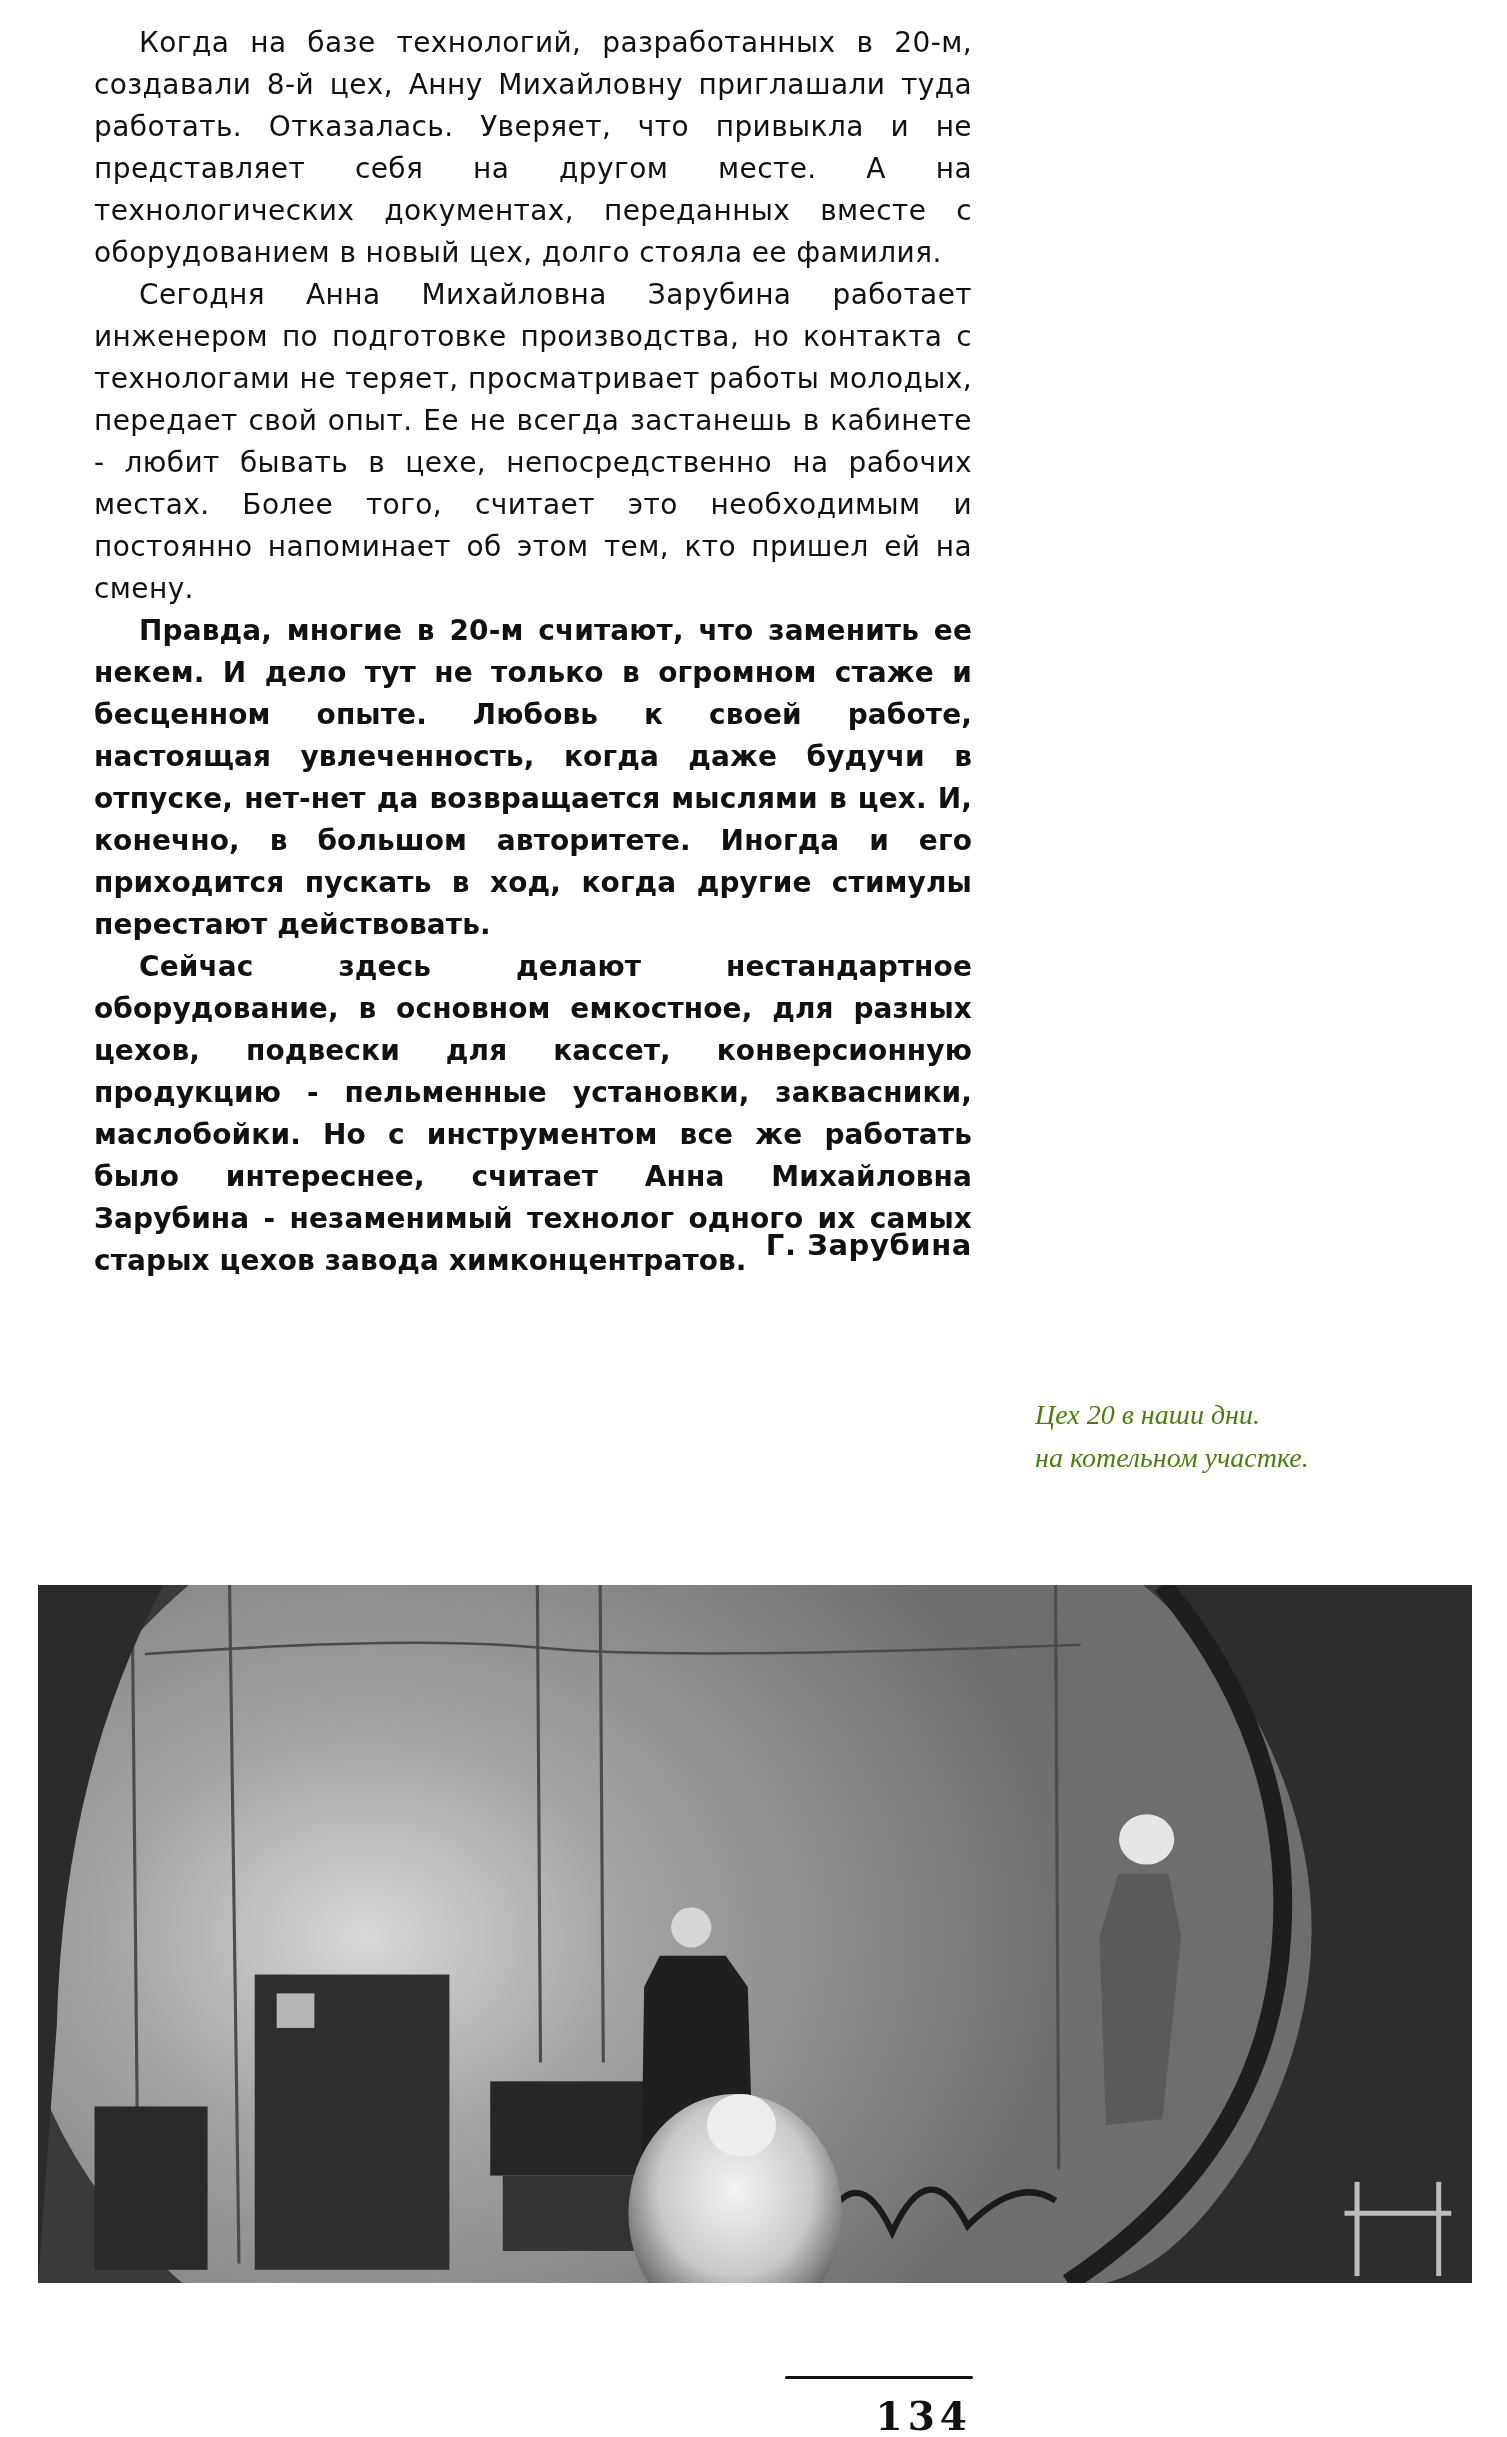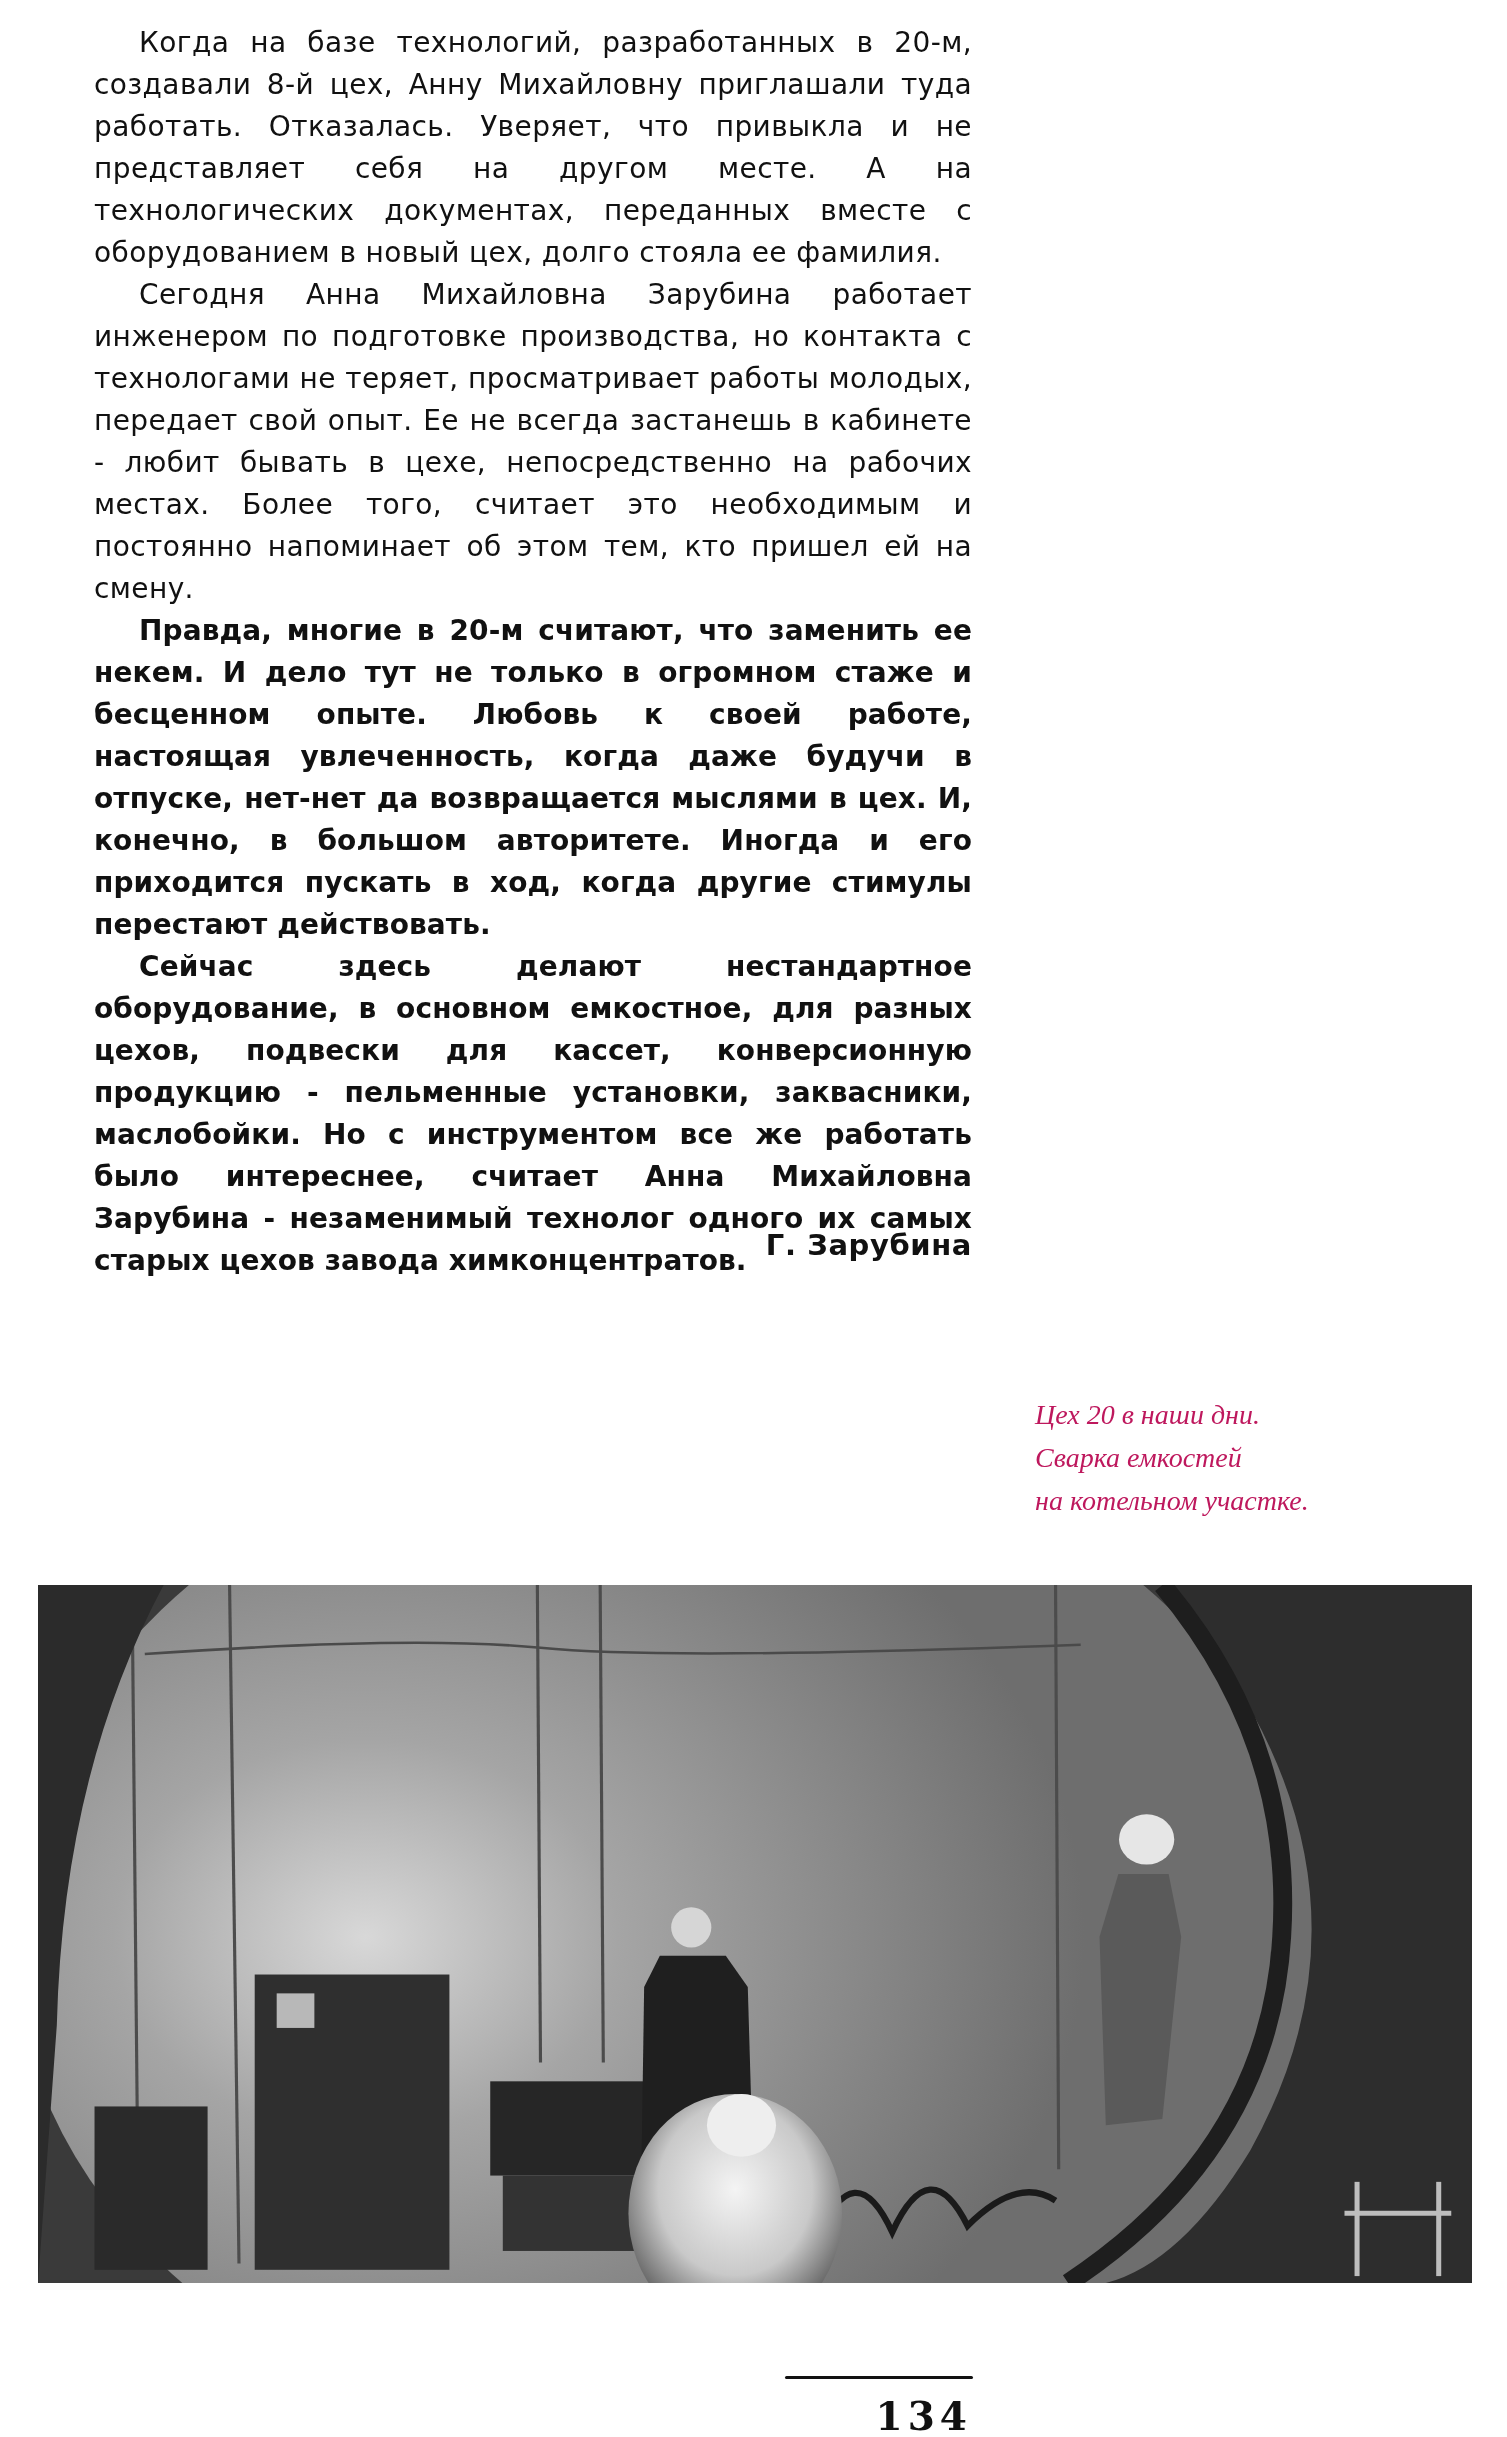--- a/index.html
+++ b/index.html
@@ -16,21 +16,21 @@
     .column p { margin: 0; text-indent: 45px; hyphens: manual; }
     .column p.bold { font-weight: 700; letter-spacing: 0.1px; }
     .signature {
       position: absolute; right: 535px; top: 1228px;
       font-family: "DejaVu Sans", "Liberation Sans", sans-serif;
       font-weight: 700; font-size: 29px; letter-spacing: 0.6px;
     }
     .caption {
       position: absolute; left: 1035px; top: 1393px; width: 389px;
       font-family: "Liberation Serif", "DejaVu Serif", serif;
-      font-style: italic; font-size: 28px; line-height: 43px; color: #be185d;
+      font-style: italic; font-size: 28px; line-height: 43px; color: #4d7c0f;
     }
     .caption span { display: block; white-space: nowrap; }
     .photo {
       position: absolute; left: 38px; top: 1585px; width: 1434px; height: 698px;
       background: #3c3c3c; overflow: hidden;
     }
     .photo svg { width: 100%; height: 100%; display: block; }
     .rule {
       position: absolute; left: 785px; top: 2376px; width: 188px; height: 3.1px;
       background: #111; border-radius: 1.9px;
@@ -48,21 +48,20 @@
   <p class="regular">Когда на базе технологий, разработанных в 20-м, создавали 8-й цех, Анну Михайловну приглашали туда работать. Отказалась. Уверяет, что привыкла и не представляет себя на другом месте. А на технологических документах, переданных вместе с оборудованием в новый цех, долго стояла ее фамилия.</p>
   <p class="regular">Сегодня Анна Михайловна Зарубина работает инженером по подготовке производства, но контакта с технологами не теряет, просматривает работы молодых, передает свой опыт. Ее не всегда застанешь в кабинете - любит бывать в цехе, непосредственно на рабочих местах. Более того, считает это необходимым и постоянно напоминает об этом тем, кто пришел ей на смену.</p>
   <p class="bold">Правда, многие в 20-м считают, что заменить ее некем. И дело тут не только в огромном стаже и бесценном опыте. Любовь к своей работе, настоящая увлеченность, когда даже будучи в отпуске, нет-нет да возвращается мыслями в цех. И, конечно, в большом авторитете. Иногда и его приходится пускать в ход, когда другие стимулы перестают действовать.</p>
   <p class="bold">Сейчас здесь делают нестандартное оборудование, в основном емкостное, для разных цехов, подвески для кассет, конверсионную продукцию - пельменные установки, заквасники, маслобойки. Но с инструментом все же работать было интереснее, считает Анна Михайловна Зарубина - незаменимый технолог одного их самых старых цехов завода химконцентратов.</p>
 </div>
 
 <div class="signature">Г. Зарубина</div>
 
 <div class="caption">
   <span>Цех 20 в наши дни.</span>
-  <span>Сварка емкостей</span>
   <span>на котельном участке.</span>
 </div>
 
 <div class="photo">
   <svg viewBox="0 0 2283 1111" preserveAspectRatio="none">
     <defs>
       <radialGradient id="glow" cx="0.27" cy="0.5" r="0.55">
         <stop offset="0" stop-color="#d8d8d8"></stop>
         <stop offset="0.35" stop-color="#a5a5a5"></stop>
         <stop offset="1" stop-color="#6e6e6e"></stop>

